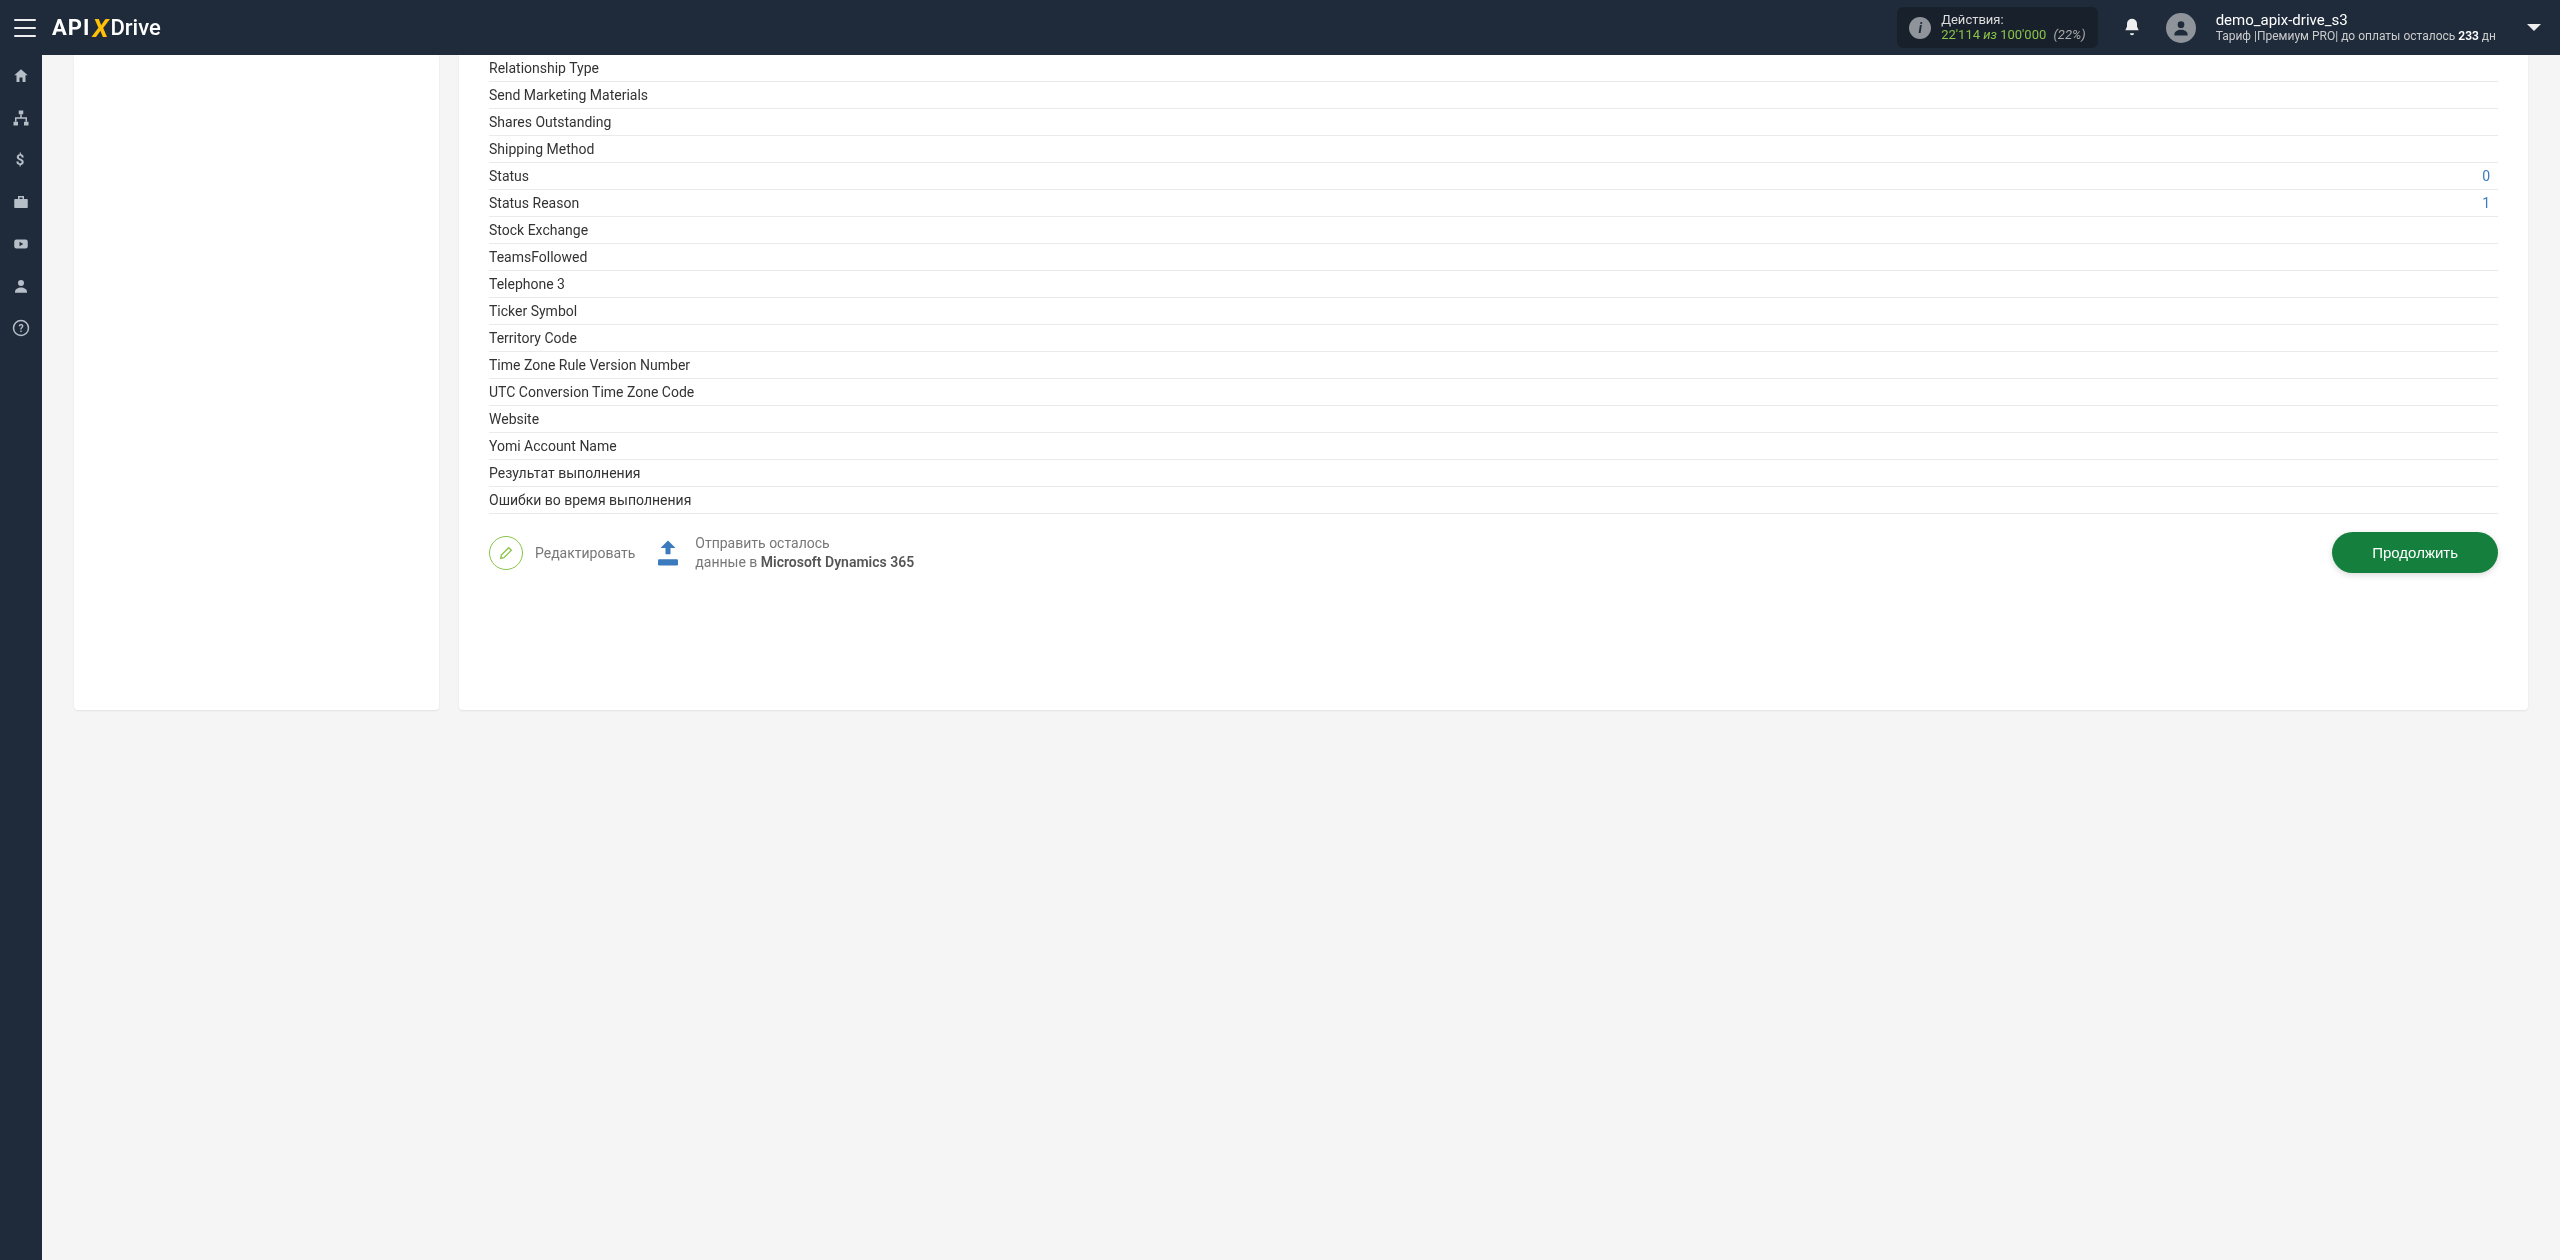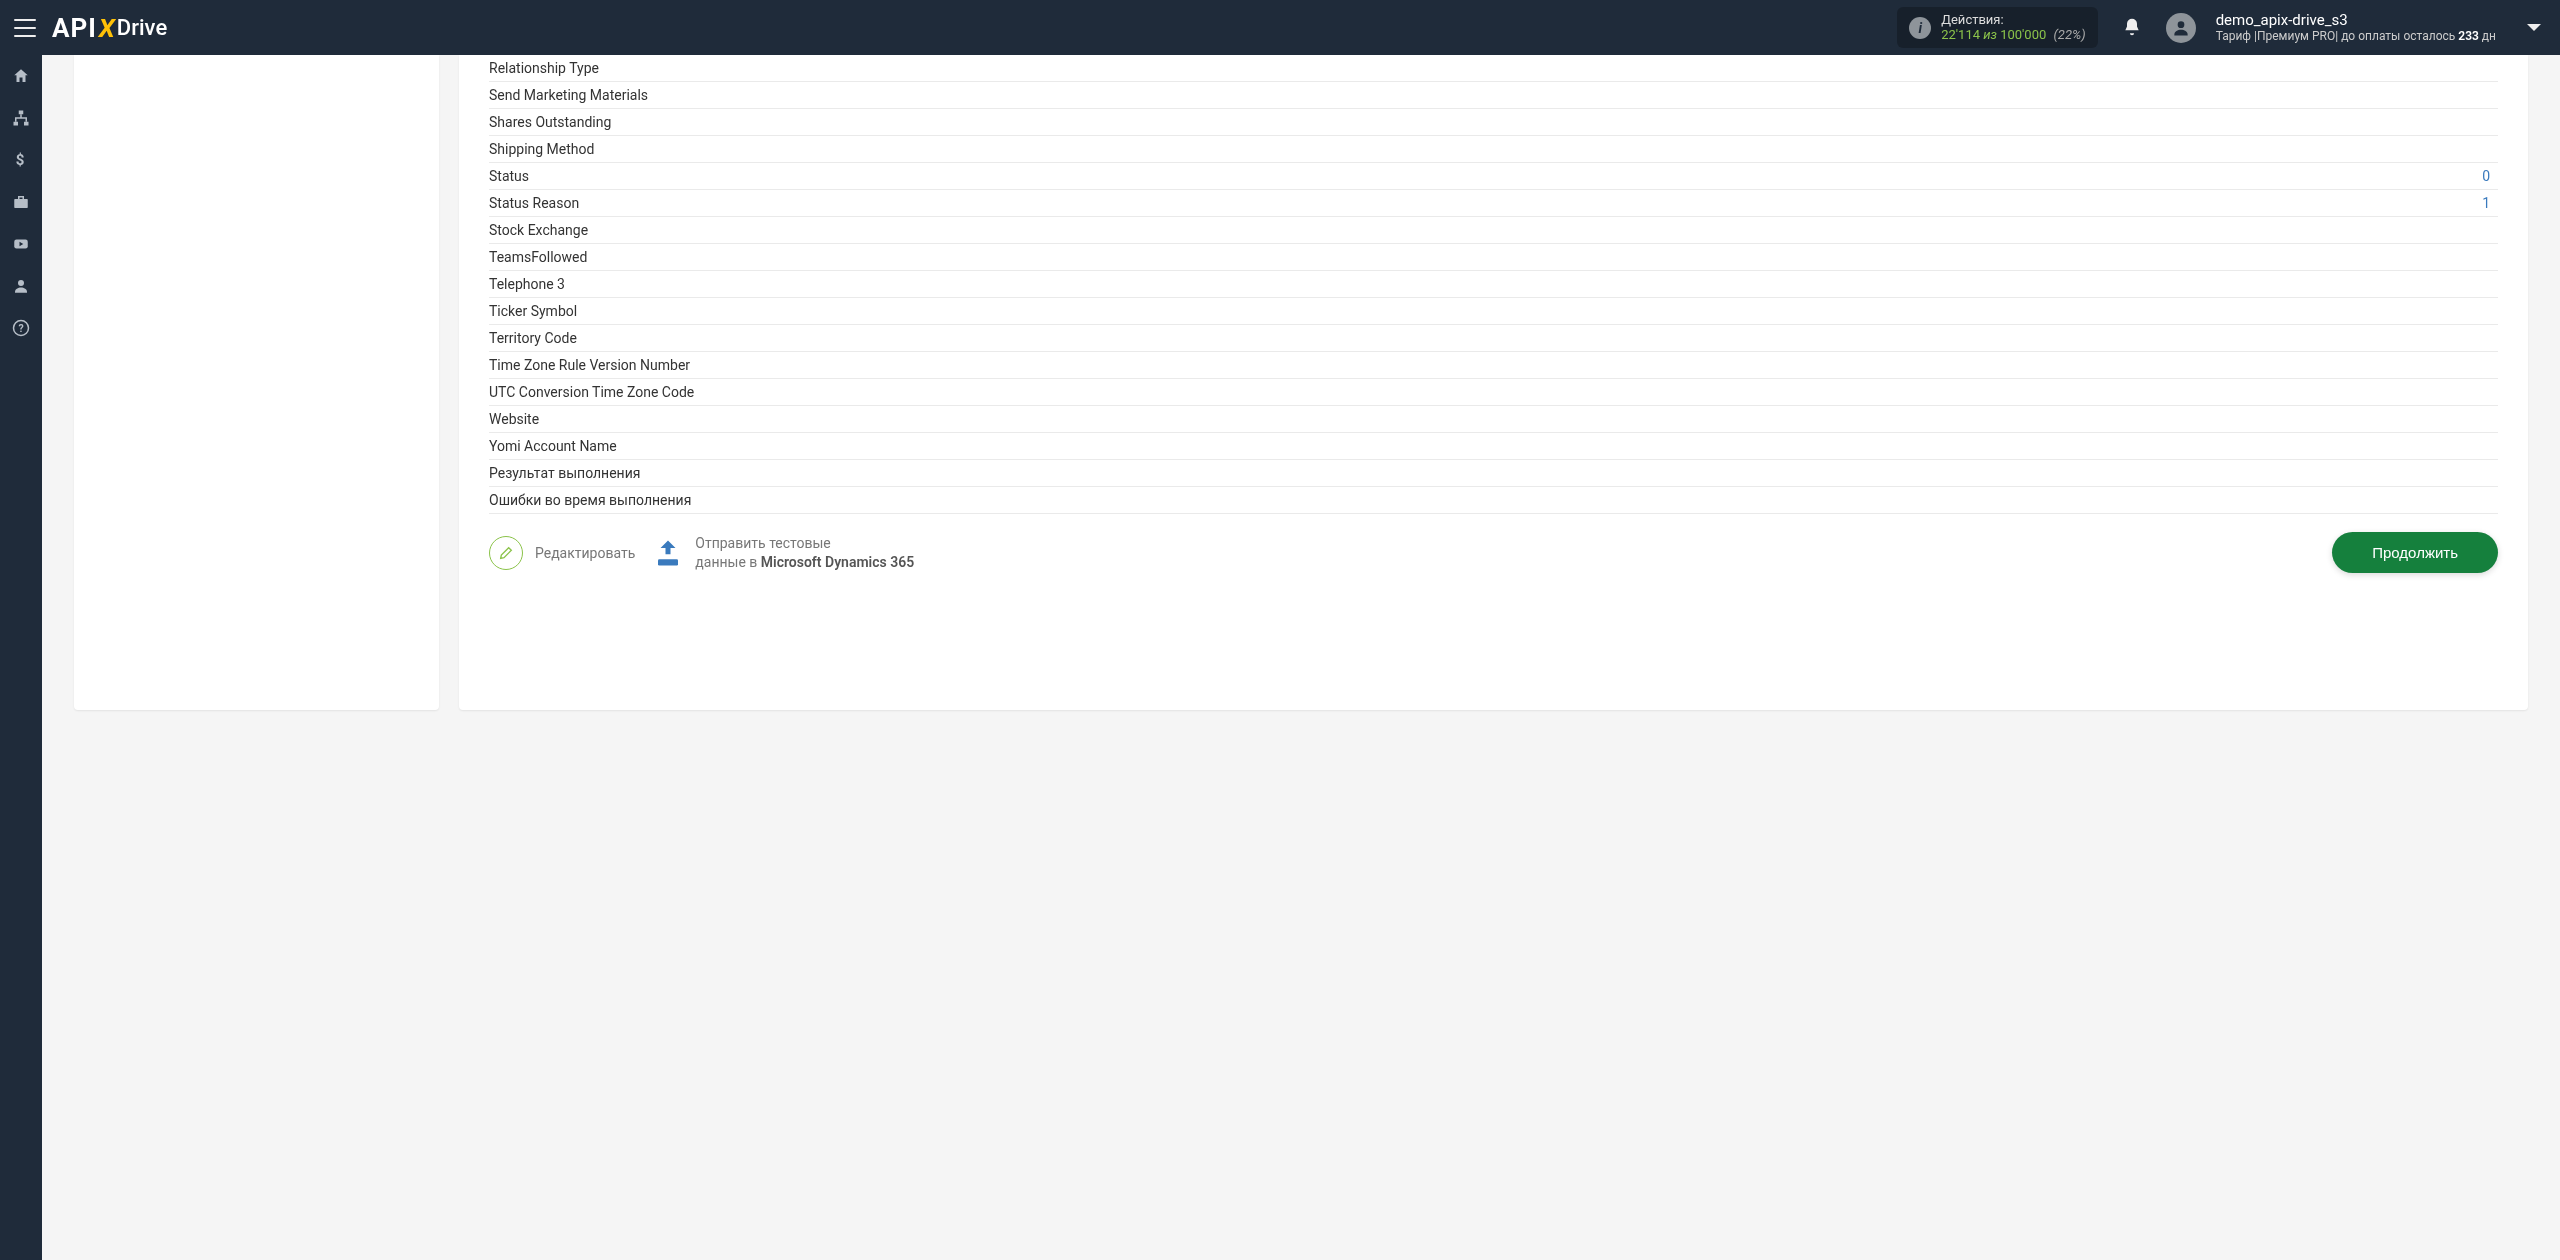--- a/index.html
+++ b/index.html
@@ -3,21 +3,21 @@
 <meta charset="utf-8">
 <style>
   * { margin: 0; padding: 0; box-sizing: border-box; }
   body { font-family: -apple-system, BlinkMacSystemFont, "Segoe UI", Roboto, Arial, sans-serif; background: #f5f5f5; color: #333; font-size: 14px; }
 
   
   .header { display: flex; align-items: center; height: 55px; background: #1f2b3a; color: #fff; padding: 0 14px; gap: 10px; }
   .burger { width: 22px; height: 18px; display: flex; flex-direction: column; justify-content: space-between; cursor: pointer; }
   .burger span { display: block; height: 2px; background: #eee; border-radius: 1px; }
   .logo { display: flex; align-items: center; margin-left: 6px; }
-  .logo-api { color: #fff; font-weight: 700; font-size: 26px; letter-spacing: 1px; }
+  .logo-api { color: #fff; font-weight: 700; font-size: 22px; letter-spacing: 1px; }
   .logo-x { color: #ffc107; font-weight: 700; font-size: 26px; font-style: italic; margin: 0 2px; }
   .logo-drive { color: #fff; font-weight: 500; font-size: 22px; }
   .header-spacer { flex: 1; }
   .actions-box { display: flex; align-items: center; background: rgba(0,0,0,0.25); border-radius: 6px; padding: 6px 12px; gap: 10px; }
   .info-circle { width: 22px; height: 22px; background: #8e949a; border-radius: 50%; display: flex; align-items: center; justify-content: center; font-size: 14px; font-weight: 700; color: #1f2b3a; font-style: italic; }
   .actions-text { line-height: 1.15; }
   .actions-label { color: #ddd; font-size: 13px; }
   .actions-sub { font-size: 13px; }
   .count { color: #8bc34a; }
   .iz { color: #8bc34a; font-style: italic; }
@@ -249,21 +249,21 @@
           </div>
 
           <div class="send-group">
             <div class="upload-icon">
               <svg viewBox="0 0 24 24">
                   <path d="M12 2l6 6h-4v5h-4V8H6z"></path>
                   <rect x="4" y="17" width="16" height="5" rx="1"></rect>
                 </svg>
             </div>
             <div class="send-text">
-              <div>Отправить тестовые</div>
+              <div>Отправить осталось</div>
               <div>
                 <span>данные в </span><span class="target">Microsoft Dynamics 365</span>
               </div>
             </div>
           </div>
 
           <button class="continue-btn">Продолжить</button>
         </div>
       </div>
     </div>

